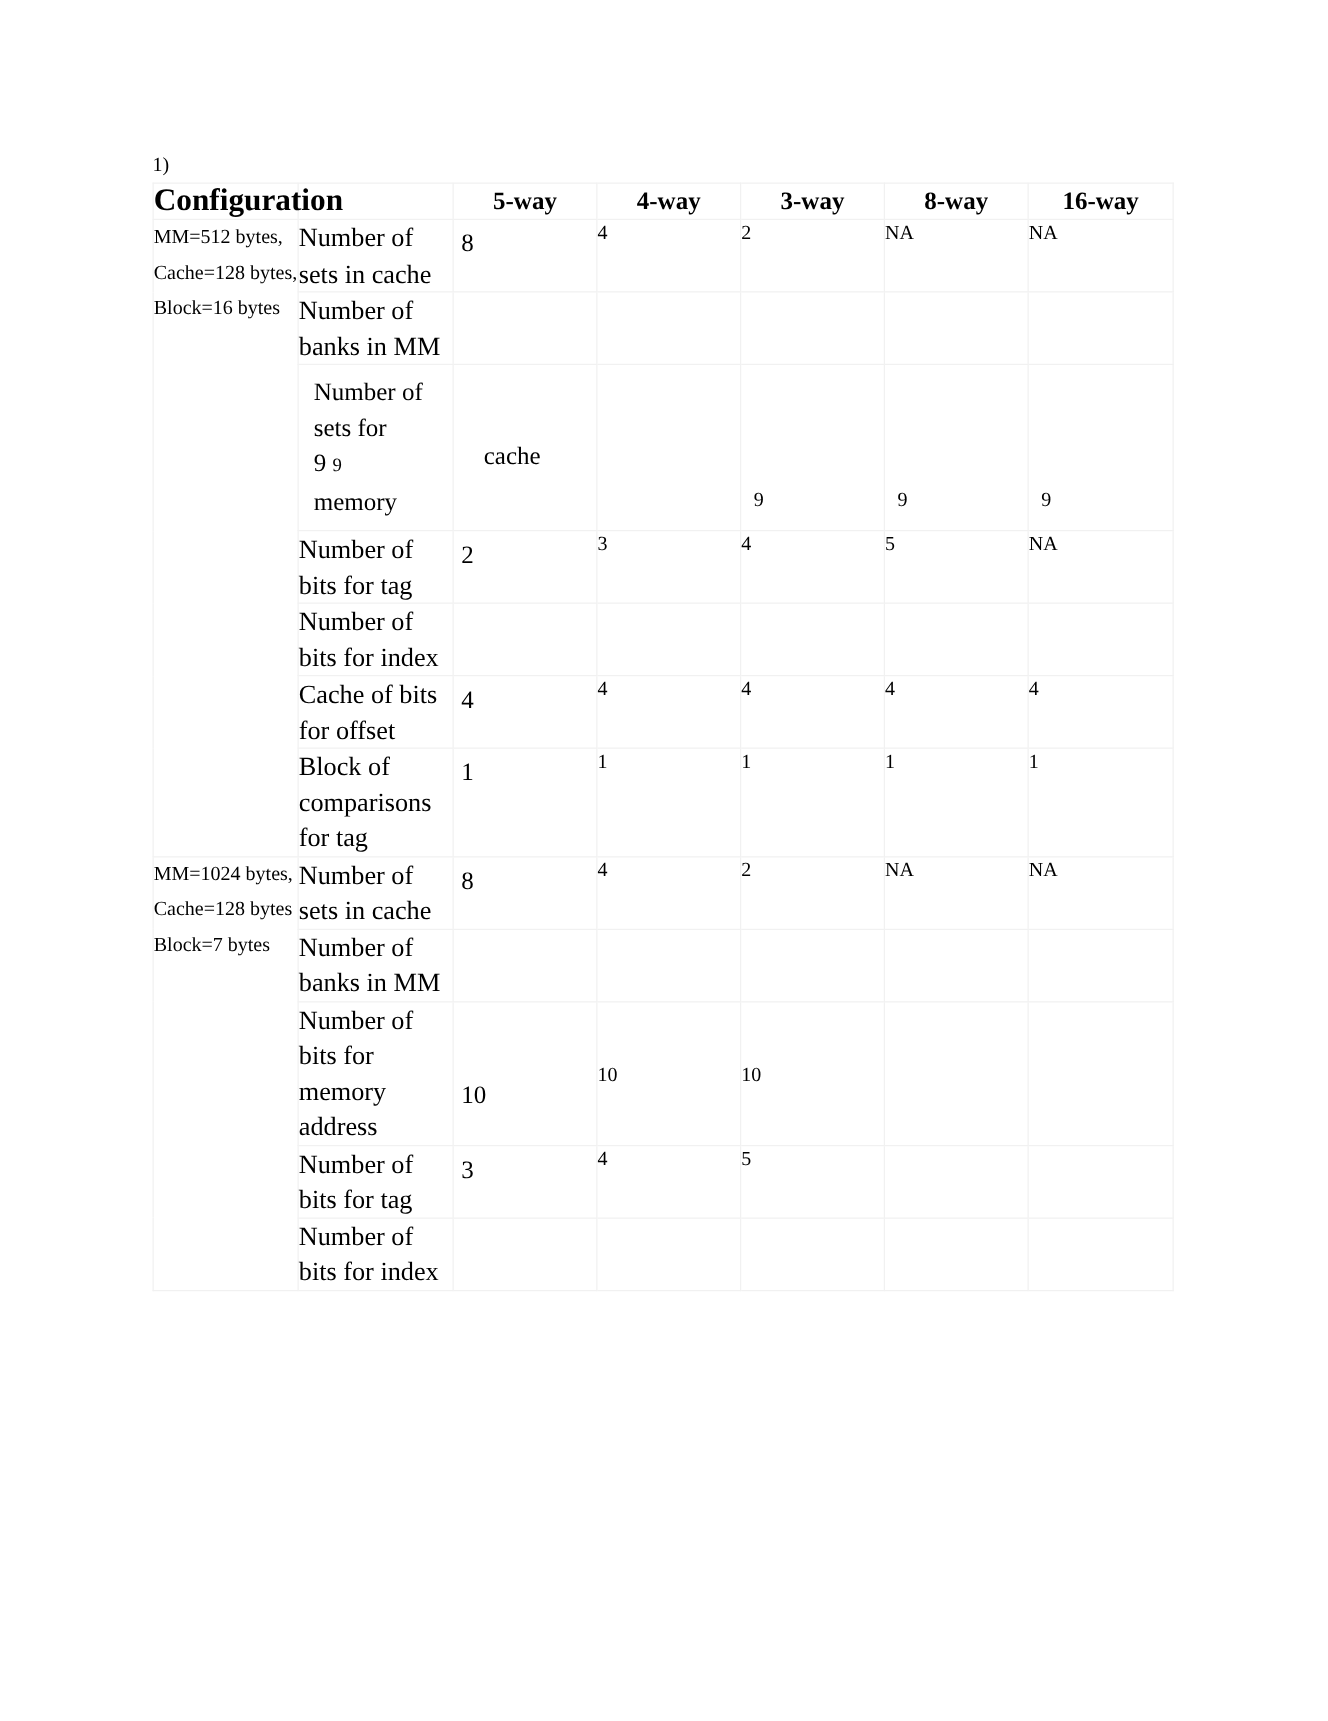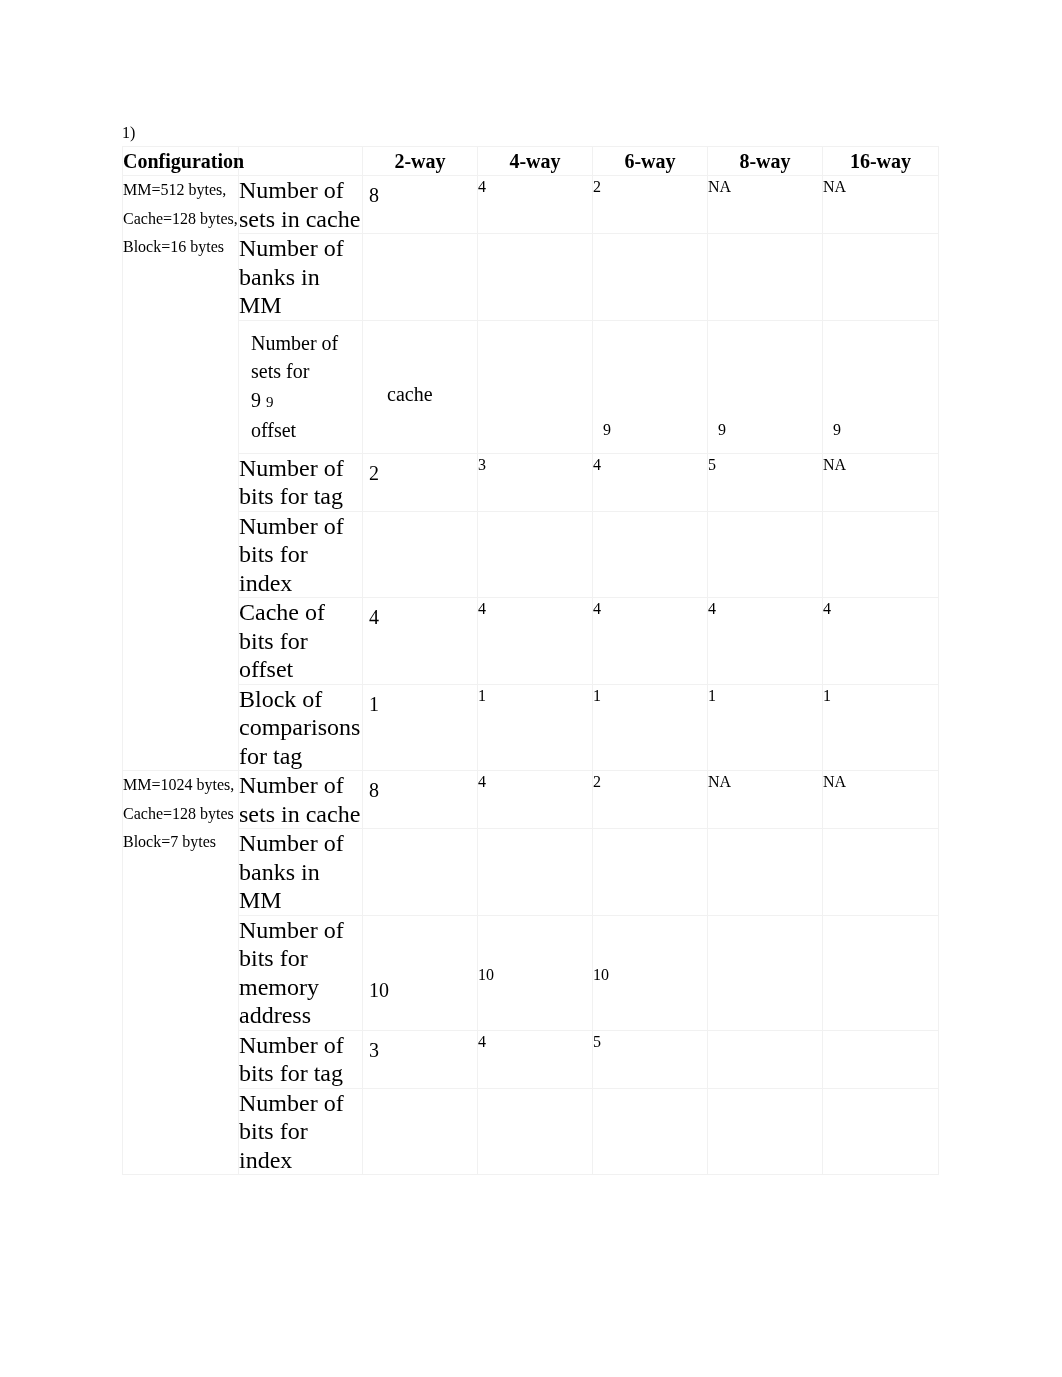--- a/index.html
+++ b/index.html
@@ -49,21 +49,21 @@
 
   
   col.c-config  { width: 116px; }
   col.c-metric  { width: 124px; }
   col.c-way     { width: 115px; }
   col.c-way-last{ width: 116px; }
 
   
   .hdr-config {
     font-weight: bold;
-    font-size: 20px;
+    font-size: 25px;
     line-height: 28px;
     text-align: center;
     padding: 8px 6px 6px 6px;
   }
   .hdr-way {
     font-weight: bold;
     font-size: 20px;
     line-height: 28px;
     text-align: center;
     padding: 22px 6px 6px 6px;
@@ -73,21 +73,21 @@
   
   .cfg-label {
     font-size: 16px;
     line-height: 28.5px;
     padding: 0 6px 0 10px;
     vertical-align: middle;
   }
 
   
   .metric {
-    font-size: 24px;
+    font-size: 21px;
     line-height: 28.5px;
     padding: 8px 4px 8px 12px;
   }
 
   
   .val {
     font-size: 16px;
     line-height: 22px;
     padding: 10px 4px 8px 10px;
   }
@@ -140,23 +140,23 @@
       <col class="c-way">
       <col class="c-way">
       <col class="c-way">
       <col class="c-way-last">
     </colgroup>
     <tbody>
 
       <tr>
         <td class="hdr-config">Configuration</td>
         <td class="hdr-blank"></td>
-        <td class="hdr-way">2-way</td>
+        <td class="hdr-way">5-way</td>
         <td class="hdr-way">4-way</td>
-        <td class="hdr-way">6-way</td>
+        <td class="hdr-way">3-way</td>
         <td class="hdr-way">8-way</td>
         <td class="hdr-way">16-way</td>
       </tr>
 
       <tr>
         <td class="cfg-label" rowspan="7">MM=512 bytes, Cache=128 bytes, Block=16 bytes</td>
         <td class="metric">Number of sets in cache</td>
         <td class="val first">8</td>
         <td class="val">4</td>
         <td class="val">2</td>
@@ -172,21 +172,21 @@
         <td class="val"></td>
         <td class="val"></td>
       </tr>
 
       <tr>
         <td class="metric memrow">
           <span>Number of</span><br>
           <span>sets for</span><br>
           <span>9</span>
           <span class="small9">9</span><br>
-          <span>offset</span>
+          <span>memory</span>
         </td>
         <td class="val memword">cache</td>
         <td class="val memnum"></td>
         <td class="val memnum">9</td>
         <td class="val memnum">9</td>
         <td class="val memnum">9</td>
       </tr>
 
       <tr>
         <td class="metric">Number of bits for tag</td>

